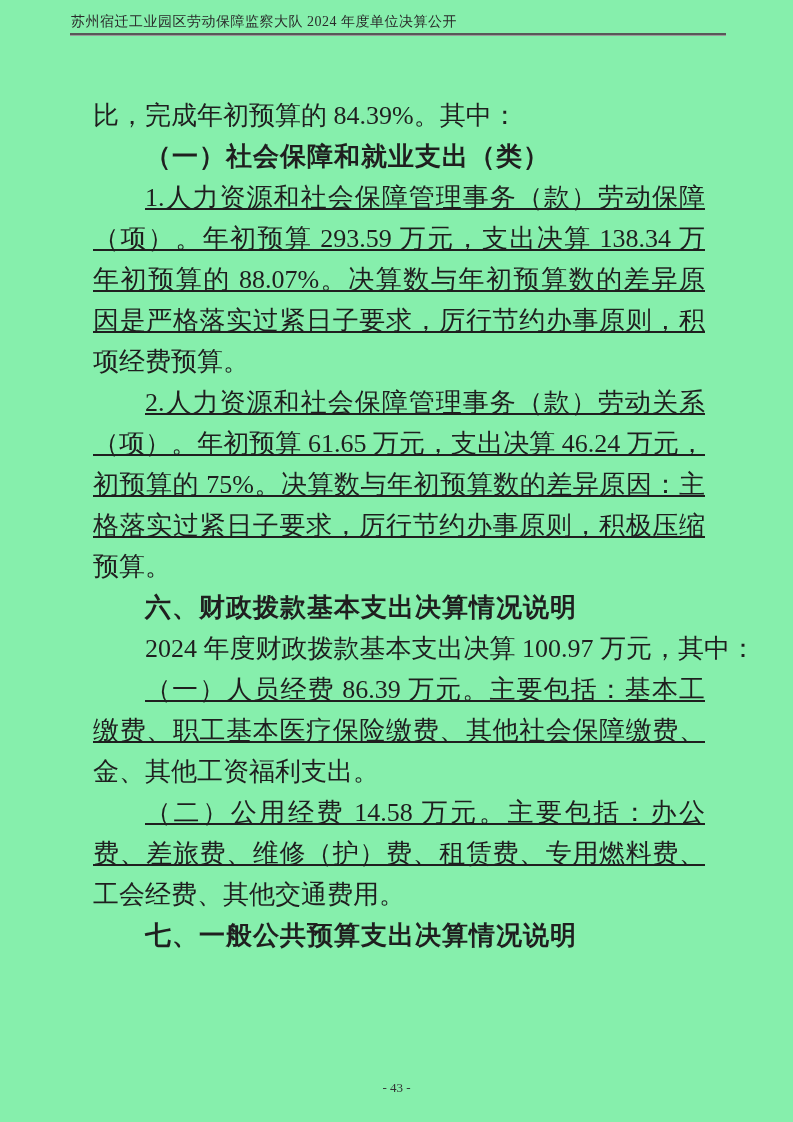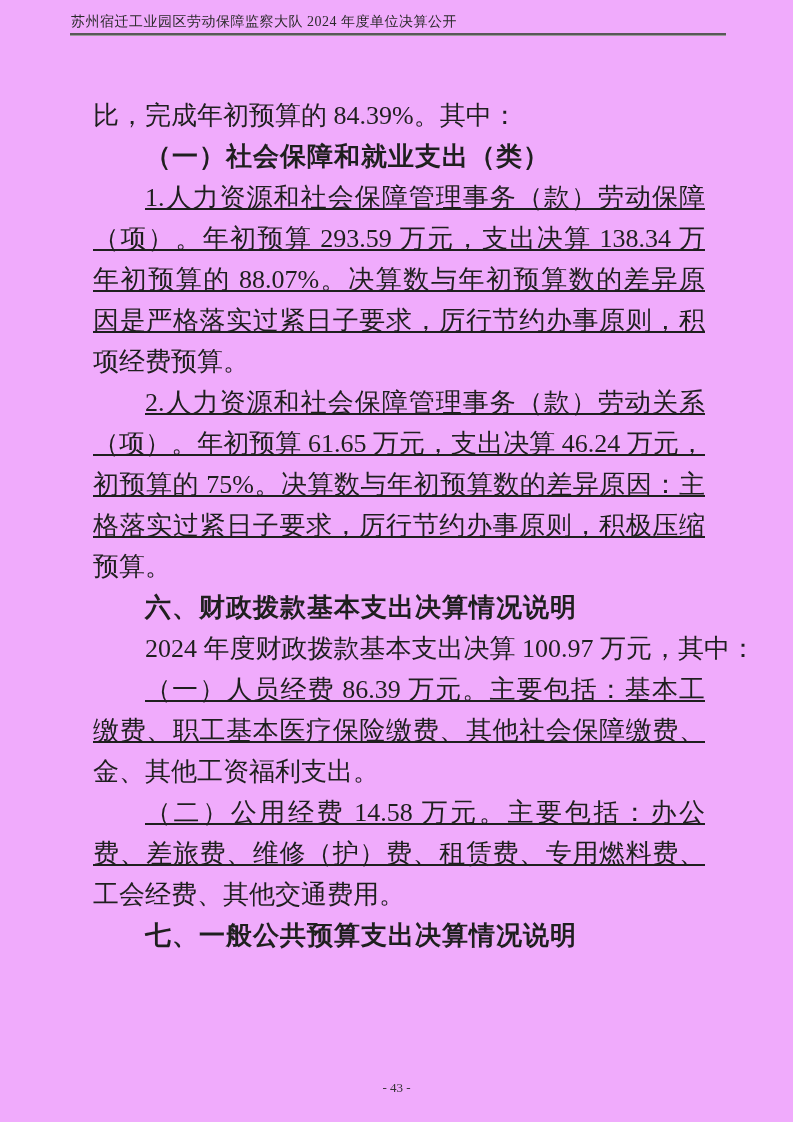--- a/index.html
+++ b/index.html
@@ -4,21 +4,21 @@
 <style>
   html, body {
     margin: 0;
     padding: 0;
     background: #ffffff;
   }
   .page {
     position: relative;
     width: 793px;
     height: 1122px;
-    background: #f0abfc;
+    background: #86efac;
     overflow: hidden;
     font-family: "Liberation Serif", "DejaVu Serif", serif;
     color: #1f1f1f;
   }
   
   .doc-header {
     position: absolute;
     left: 71px;
     top: 12px;
     width: 655px;

